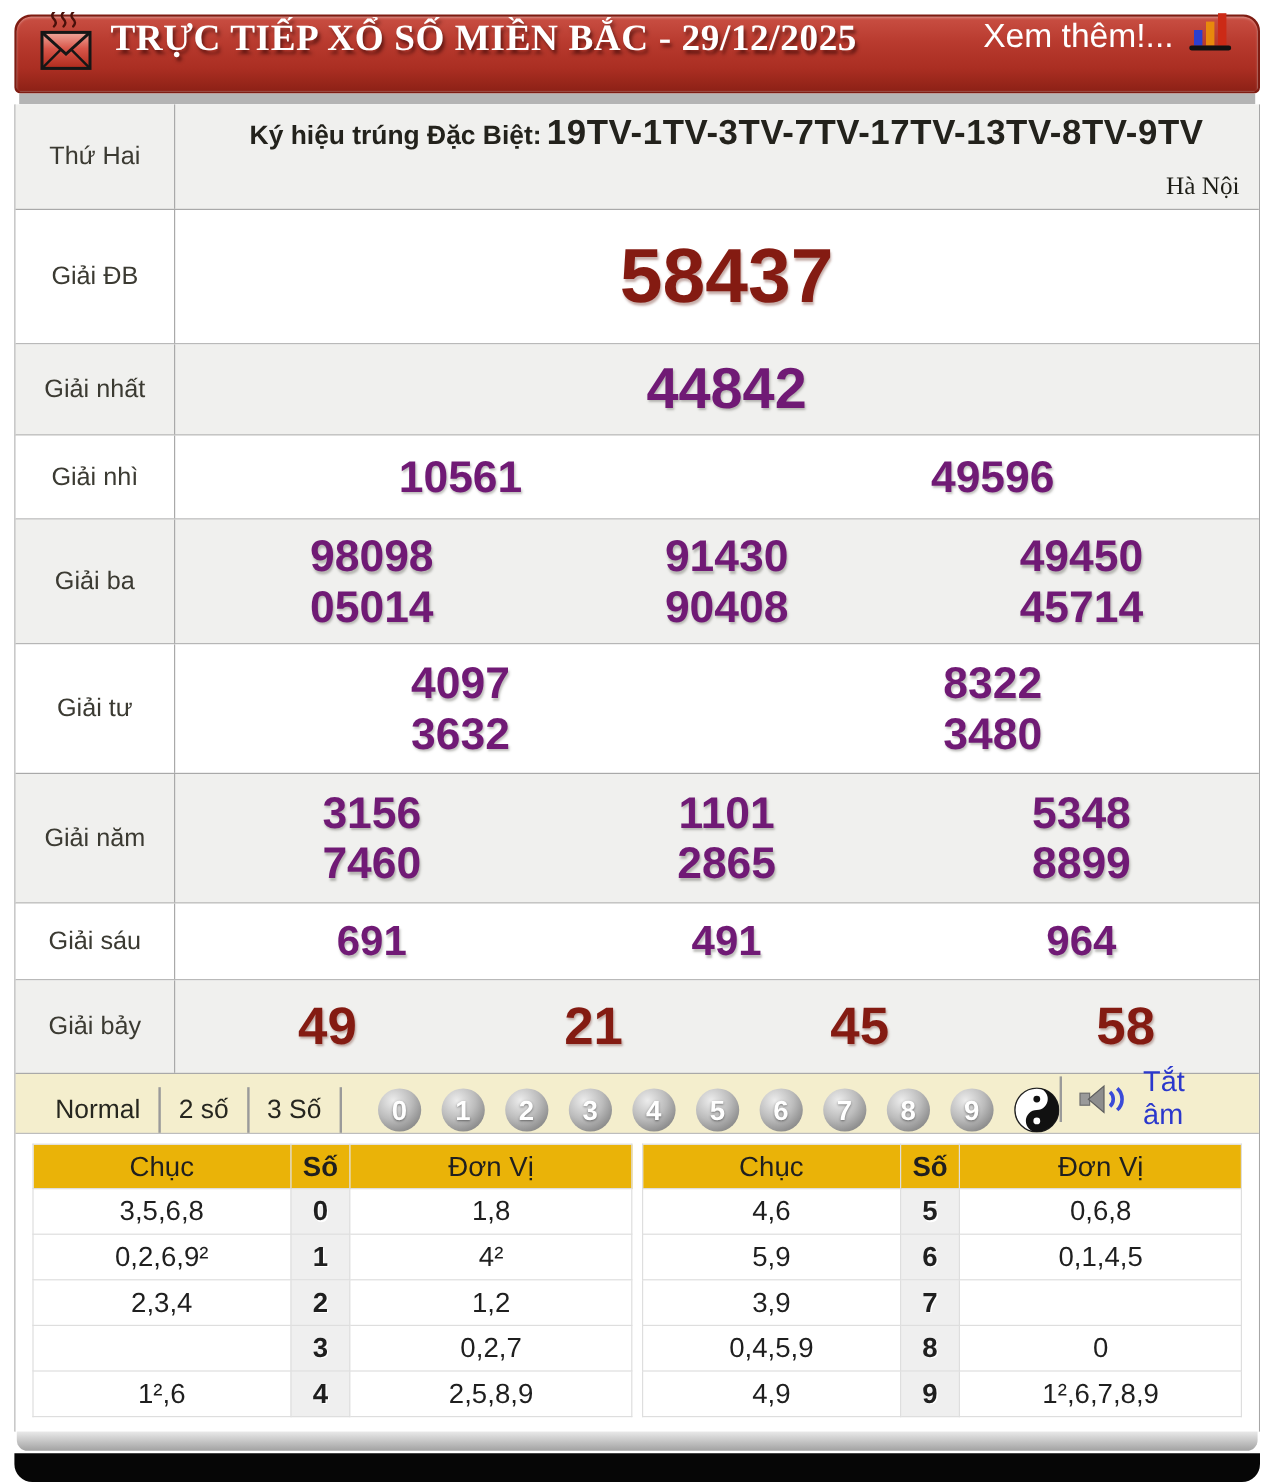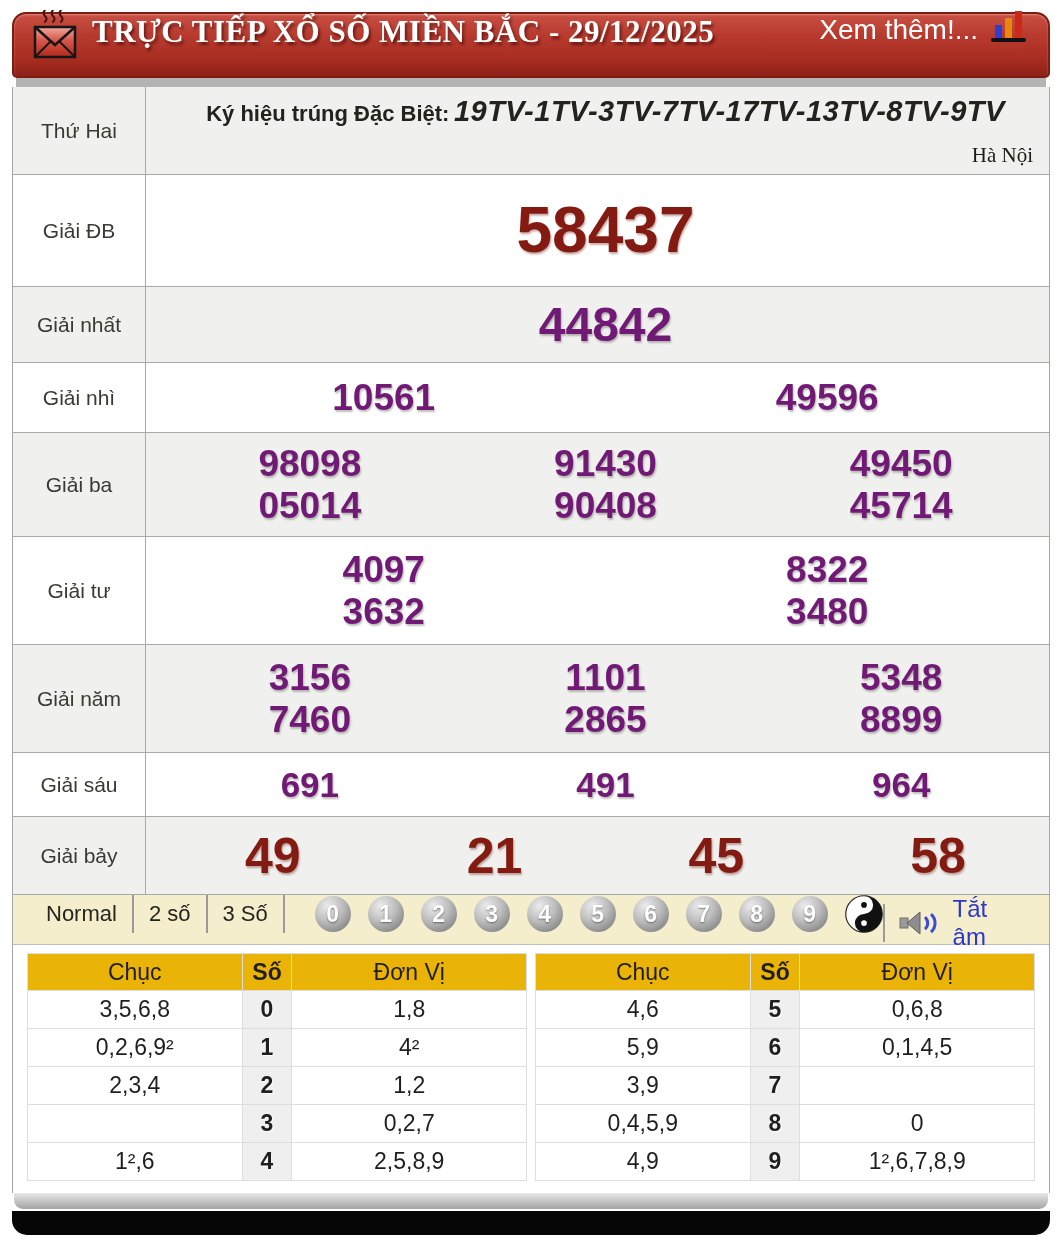--- a/index.html
+++ b/index.html
@@ -65,40 +65,40 @@
     flex: 1 1 0; text-align: center; font-weight: 700;
     color: #701a75; line-height: 1.12;
     text-shadow: 1px 2px 2px rgba(70,70,60,.35);
   }
   .prow.hl .num { color: #841b12; text-shadow: 1px 2px 2px rgba(90,20,10,.35); }
 
   .sign-row { height: 88px; }
   .sign-row .value-cell { padding: 8px 16px 6px; justify-content: flex-start; }
   .sign-line { text-align: center; color: #23221c; white-space: nowrap; }
   .sign-line .lbl { font-size: 22px; font-weight: 600; }
-  .sign-line .codes { font-size: 29px; font-weight: 700; letter-spacing: .5px; font-style: italic; }
+  .sign-line .codes { font-size: 29px; font-weight: 700; letter-spacing: .5px; }
   .province {
     margin-top: auto; align-self: flex-end;
     font-family: "Liberation Serif", serif; font-size: 21px; color: #1d1d16;
   }
 
   .r0 { height: 112px; } .r0 .num { font-size: 64px; }
   .r1 { height: 76px; }  .r1 .num { font-size: 48px; }
   .r2 { height: 70px; }  .r2 .num { font-size: 37px; }
   .r3 { height: 104px; } .r3 .num { font-size: 37px; }
   .r4 { height: 108px; } .r4 .num { font-size: 37px; }
   .r5 { height: 108px; } .r5 .num { font-size: 37px; }
   .r6 { height: 64px; }  .r6 .num { font-size: 35px; }
-  .r7 { height: 78px; }  .r7 .num { font-size: 50px; }
+  .r7 { height: 78px; }  .r7 .num { font-size: 44px; }
 
   
   .controls {
     height: 50px; background: #f4eecd;
     border-bottom: 1px solid #bdbdbd;
-    display: flex; align-items: flex-start;
+    display: flex; align-items: flex-end;
     padding: 0 14px 0 18px;
   }
   .mode { font-size: 22px; color: #26261f; padding: 0 15px; cursor: pointer; white-space: nowrap; }
   .vsep { width: 2px; height: 38px; background: #9a9a9a; }
   .balls { display: flex; align-items: center; gap: 17px; margin-left: 30px; }
   .ball {
     width: 36px; height: 36px; border-radius: 50%;
     background: radial-gradient(circle at 35% 28%, #ececec, #bcbcbc 45%, #909090 75%, #7a7a7a);
     color: #fff; font-weight: 700; font-size: 23px;
     display: flex; align-items: center; justify-content: center;

